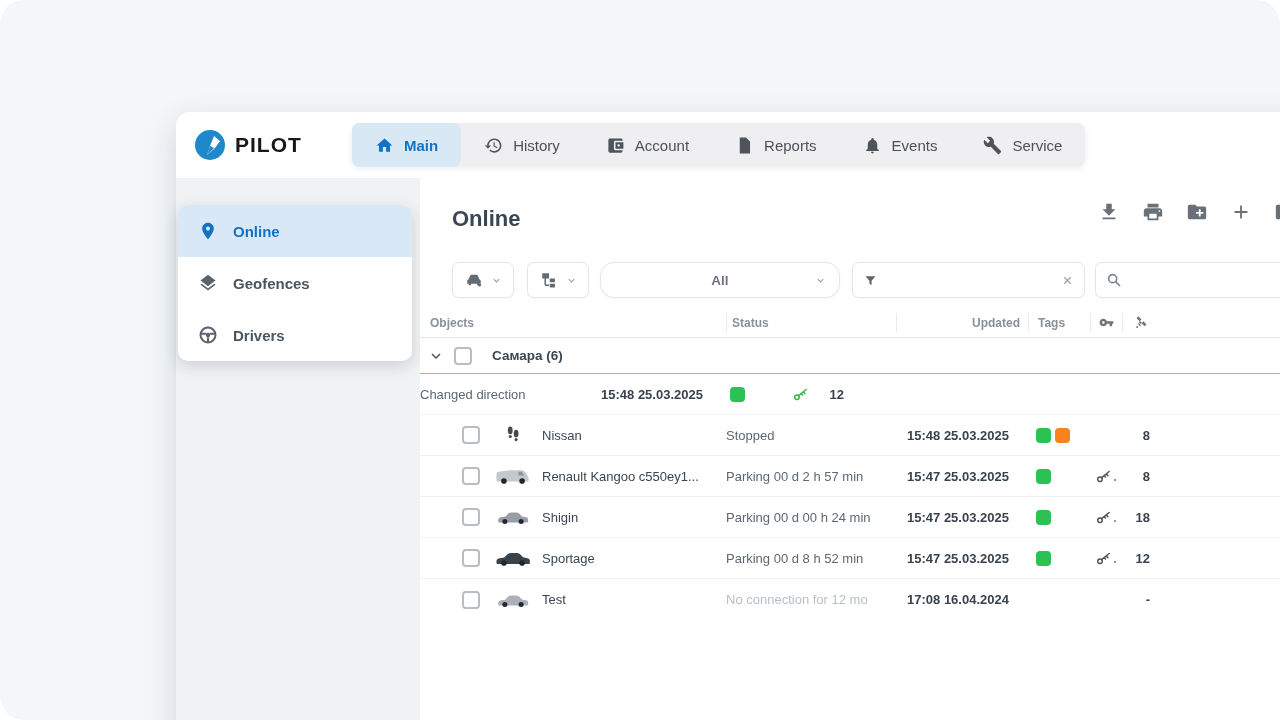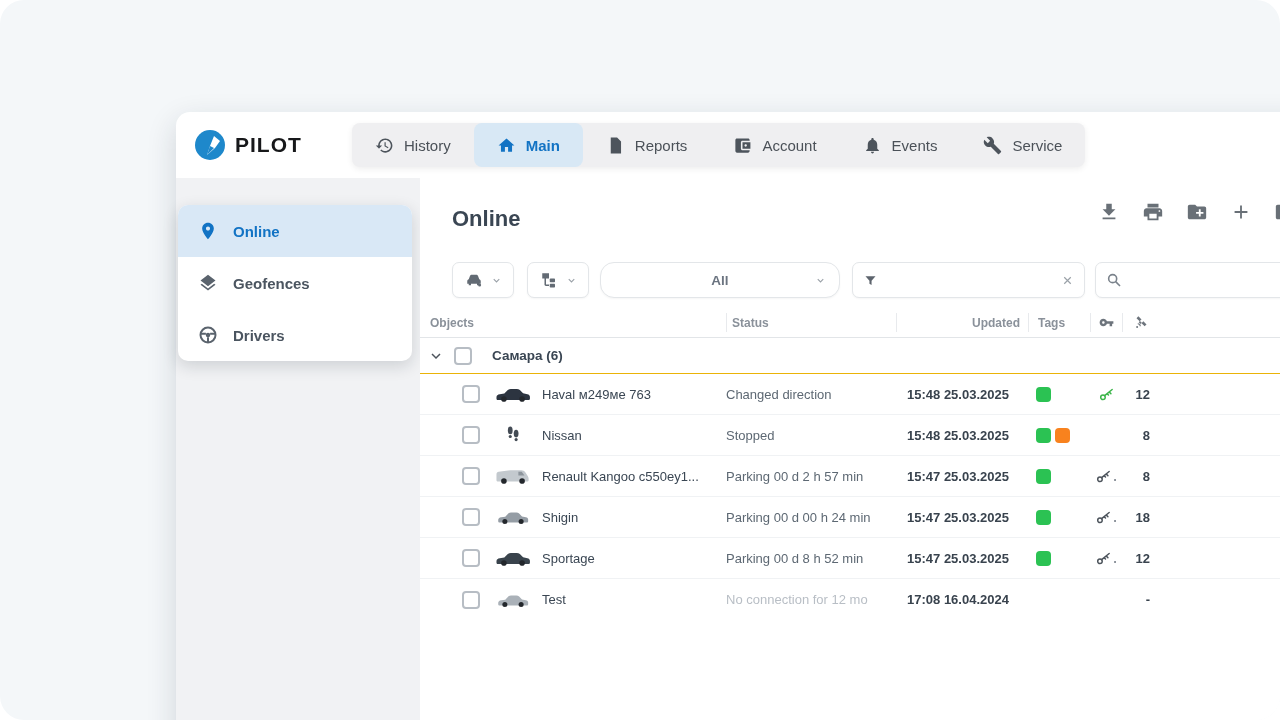--- a/index.html
+++ b/index.html
@@ -107,43 +107,43 @@
       <div class="logo">
         <svg class="logo-mark" viewBox="0 0 32 32">
           <circle cx="16" cy="16" r="15" fill="#1e88cb"></circle>
           <path d="M20 7 l6 5 -5 7 -8 7 3-9 z" fill="#fff"></path>
           <path d="M13 26 l3-9 4 2 z" fill="#1e88cb"></path>
         </svg>
         <span class="logo-text">PILOT</span>
       </div>
 
       <div class="navbar">
+        <div class="tab active">
+          <svg viewBox="0 0 24 24">
+              <path d="M10 20v-6h4v6h5v-8h3L12 3 2 12h3v8z"></path>
+            </svg>
+          <span>Main</span>
+        </div>
         <div class="tab">
           <svg viewBox="0 0 24 24">
               <path d="M13 3c-4.97 0-9 4.03-9 9H1l3.89 3.89.07.14L9 12H6c0-3.87 3.13-7 7-7s7 3.13 7 7-3.13 7-7 7c-1.93 0-3.68-.79-4.94-2.06l-1.42 1.42C8.27 19.99 10.51 21 13 21c4.97 0 9-4.03 9-9s-4.03-9-9-9zm-1 5v5l4.28 2.54.72-1.21-3.5-2.08V8H12z"></path>
             </svg>
           <span>History</span>
         </div>
-        <div class="tab active">
-          <svg viewBox="0 0 24 24">
-              <path d="M10 20v-6h4v6h5v-8h3L12 3 2 12h3v8z"></path>
-            </svg>
-          <span>Main</span>
-        </div>
         <div class="tab">
           <svg viewBox="0 0 24 24">
+              <path d="M21 18v1c0 1.1-.9 2-2 2H5c-1.11 0-2-.9-2-2V5c0-1.1.89-2 2-2h14c1.1 0 2 .9 2 2v1h-9c-1.11 0-2 .9-2 2v8c0 1.1.89 2 2 2h9zm-9-2h10V8H12v8zm4-2.5c-.83 0-1.5-.67-1.5-1.5s.67-1.5 1.5-1.5 1.5.67 1.5 1.5-.67 1.5-1.5 1.5z"></path>
+            </svg>
+          <span>Account</span>
+        </div>
+        <div class="tab">
+          <svg viewBox="0 0 24 24">
               <path d="M6 2h8l5 5v15H6zm3 8h7v1.6H9zm0 3.4h7V15H9zm0 3.4h7v1.6H9z"></path>
             </svg>
           <span>Reports</span>
-        </div>
-        <div class="tab">
-          <svg viewBox="0 0 24 24">
-              <path d="M21 18v1c0 1.1-.9 2-2 2H5c-1.11 0-2-.9-2-2V5c0-1.1.89-2 2-2h14c1.1 0 2 .9 2 2v1h-9c-1.11 0-2 .9-2 2v8c0 1.1.89 2 2 2h9zm-9-2h10V8H12v8zm4-2.5c-.83 0-1.5-.67-1.5-1.5s.67-1.5 1.5-1.5 1.5.67 1.5 1.5-.67 1.5-1.5 1.5z"></path>
-            </svg>
-          <span>Account</span>
         </div>
         <div class="tab">
           <svg viewBox="0 0 24 24">
               <path d="M12 22c1.1 0 2-.9 2-2h-4c0 1.1.89 2 2 2zm6-6v-5c0-3.07-1.64-5.64-4.5-6.32V4c0-.83-.67-1.5-1.5-1.5s-1.5.67-1.5 1.5v.68C7.63 5.36 6 7.92 6 11v5l-2 2v1h16v-1l-2-2z"></path>
             </svg>
           <span>Events</span>
         </div>
         <div class="tab">
           <svg viewBox="0 0 24 24">
               <path d="M22.7 19l-9.1-9.1c.9-2.3.4-5-1.5-6.9-2-2-5-2.4-7.4-1.3L9 6 6 9 1.6 4.7C.4 7.1.9 10.1 2.9 12.1c1.9 1.9 4.6 2.4 6.9 1.5l9.1 9.1c.4.4 1 .4 1.4 0l2.3-2.3c.5-.4.5-1.1.1-1.4z"></path>
@@ -285,31 +285,20 @@
 
           <div class="group-row">
             <svg class="gchev" viewBox="0 0 24 24" style="margin-right:10px">
                 <path d="M6 9l6 6 6-6"></path>
               </svg>
             <span class="checkbox"></span>
             <span class="group-label">Самара (6)</span>
           </div>
 
           <div class="vrow">
-            <div class="cell-obj">
-              <span class="checkbox"></span>
-              <span class="thumb">
-                <svg width="38" height="20" viewBox="0 0 46 22">
-                    <path fill="#2c3440" d="M3 15c0-2 1.5-3.2 4-3.6l5.5-.9 4.2-4.2c1-1 2.3-1.5 3.7-1.5h7.2c1.4 0 2.7.5 3.7 1.5l3.9 3.9 5.2 1c2 .4 3.1 1.6 3.1 3.3v2.1c0 1-.8 1.8-1.8 1.8H4.8c-1 0-1.8-.8-1.8-1.8z"></path>
-                    <circle class="wheels" cx="12" cy="17" r="3.4"></circle>
-                    <circle class="wheels" cx="34" cy="17" r="3.4"></circle>
-                  </svg>
-              </span>
-              <span class="vname">Haval м249ме 763</span>
-            </div>
             <div class="cell-status">Changed direction</div>
             <div class="cell-upd">15:48 25.03.2025</div>
             <div class="cell-tags">
                 <span class="tag-sq tag-green"></span>
               </div>
             <div class="cell-key">
               <svg class="keyicon key-green" viewBox="0 0 24 24">
                   <circle cx="7" cy="16" r="3.2"></circle>
                   <path d="M9.4 13.6L20 5M15.8 8.4l2.4 2.4M12.9 10.9l1.9 1.9"></path>
                 </svg>

